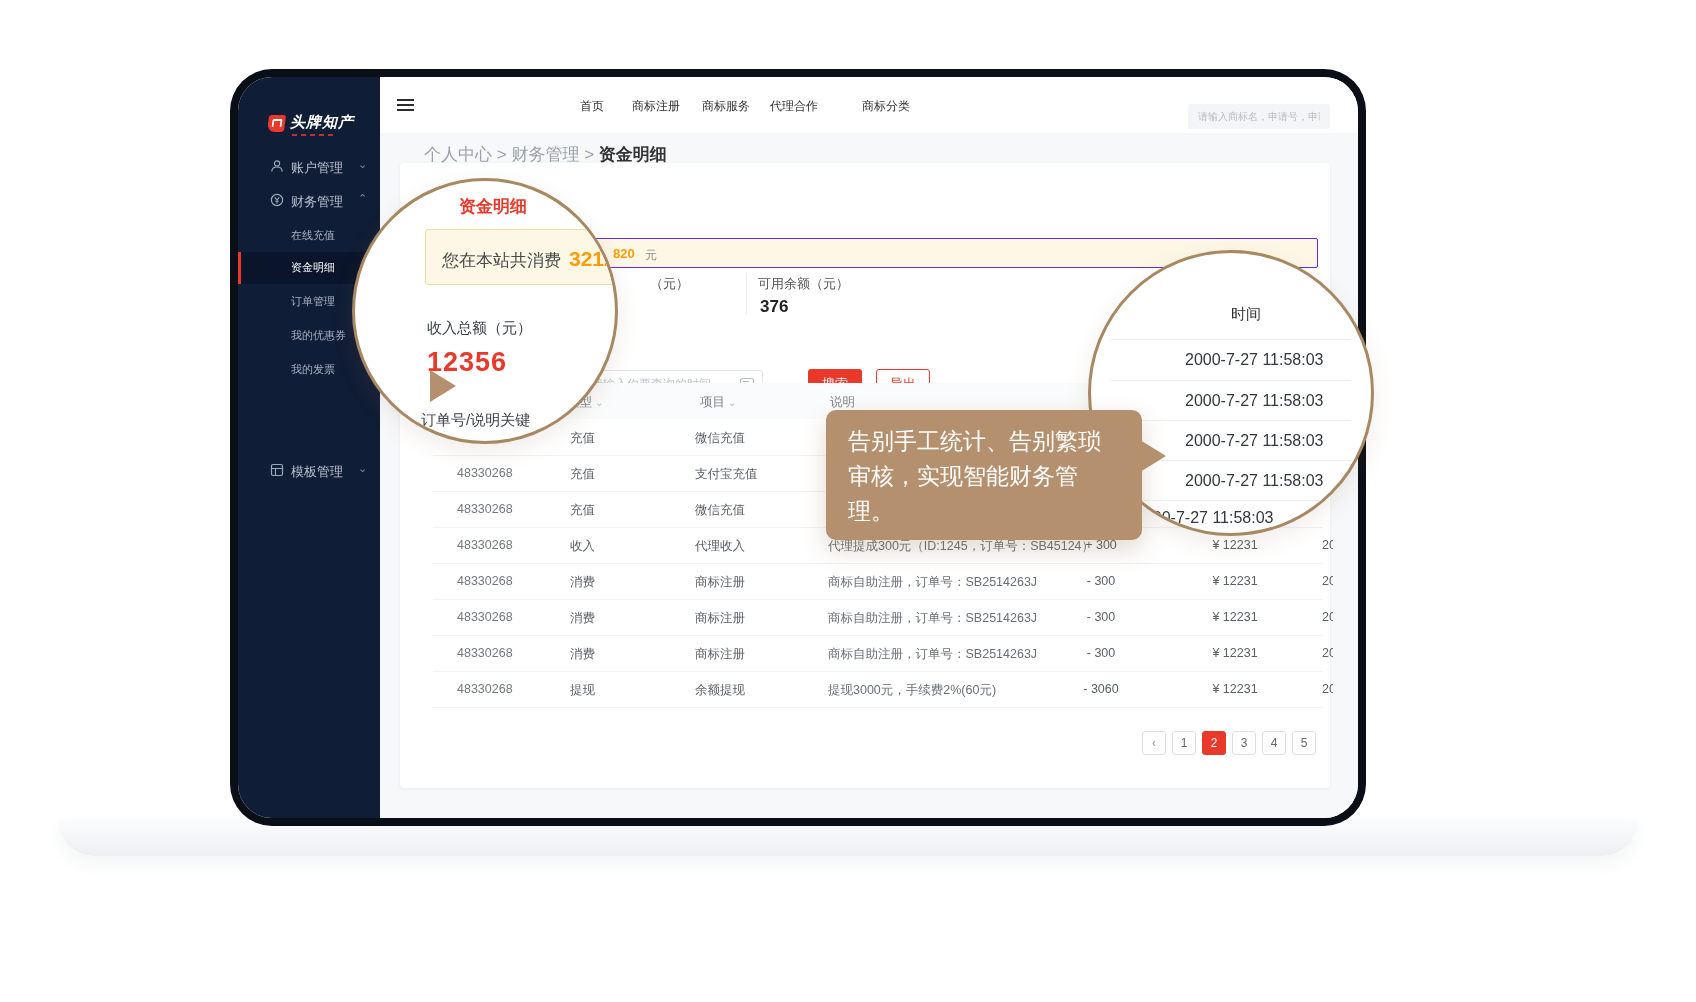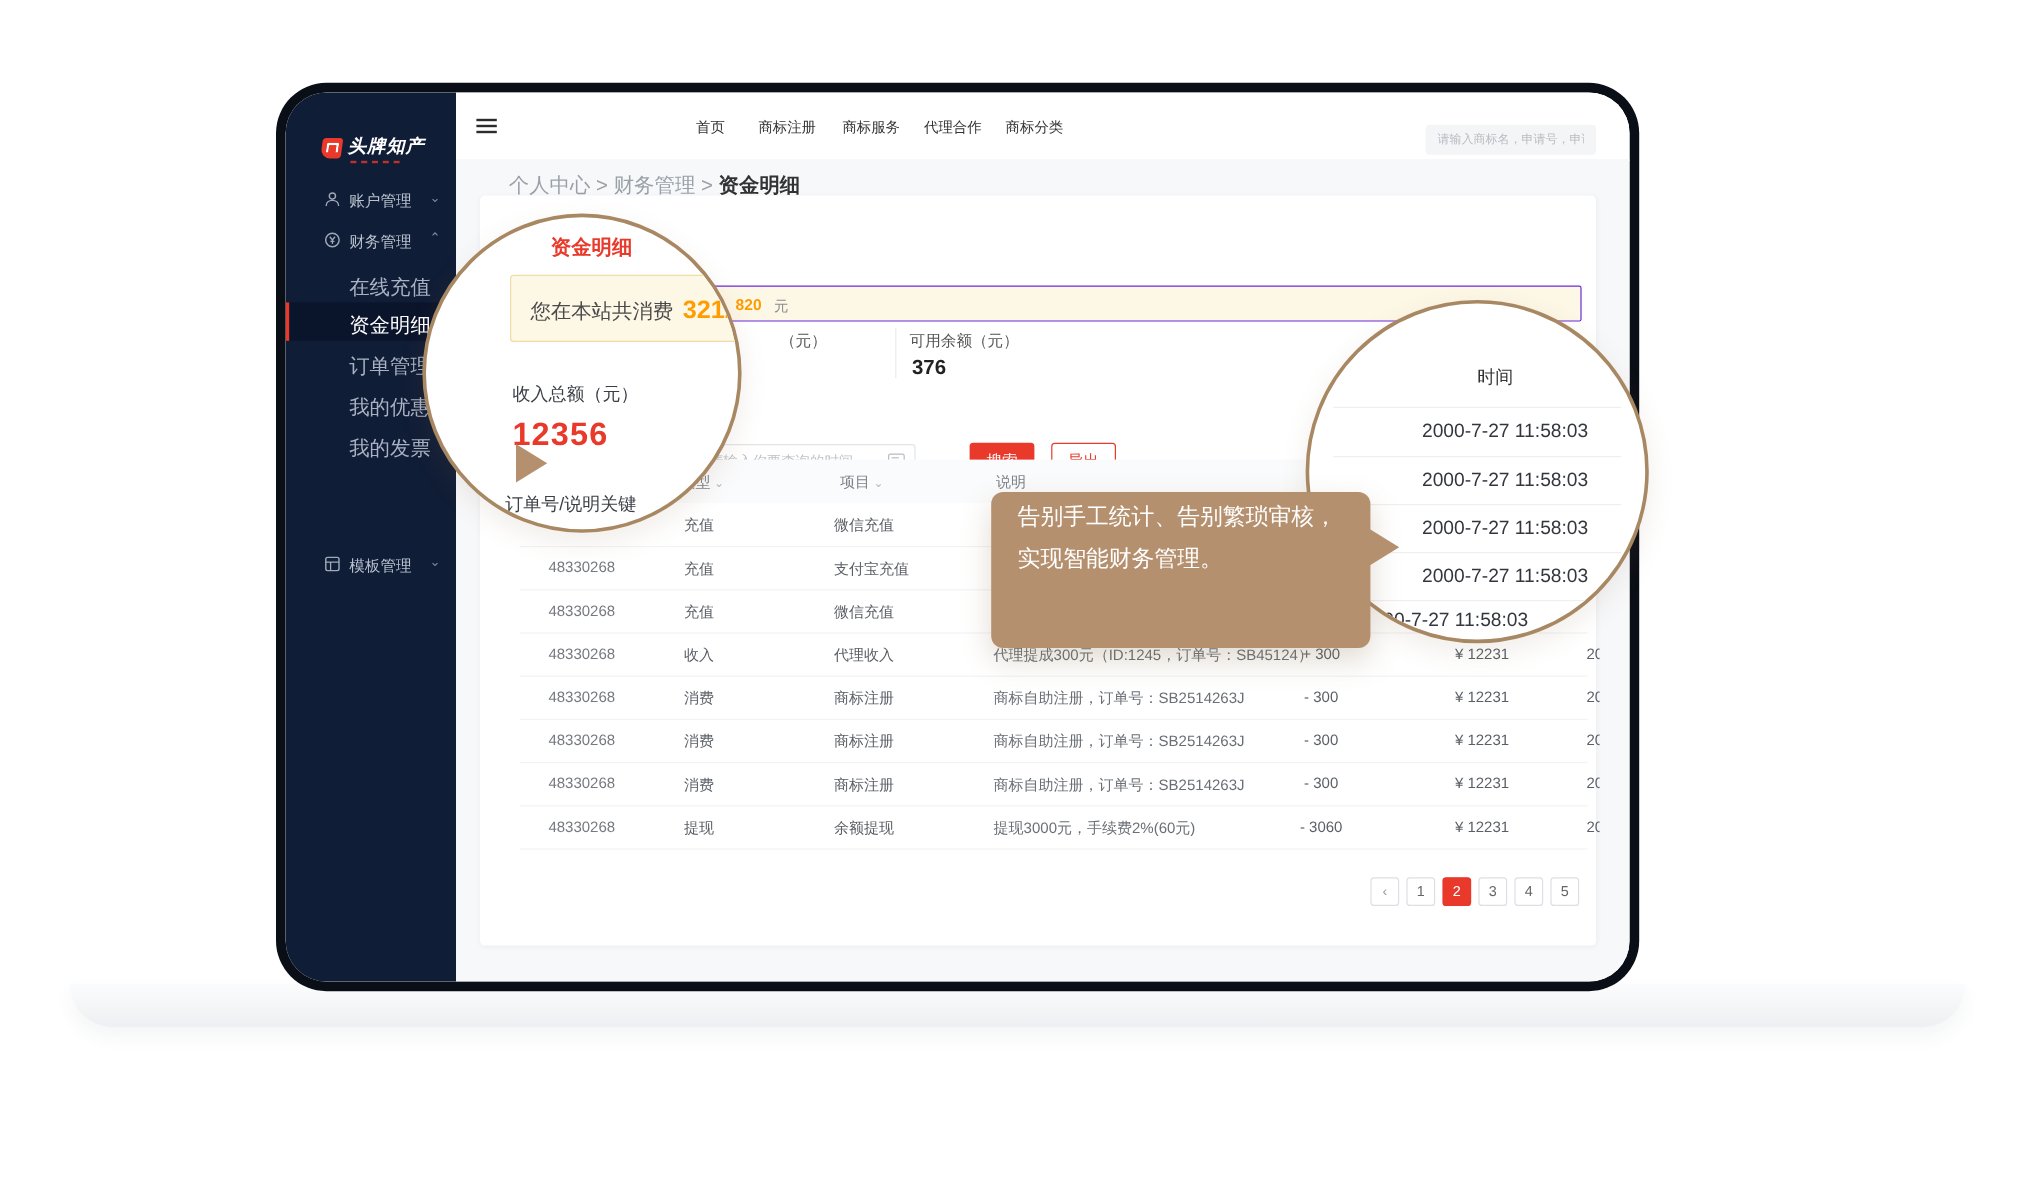--- a/index.html
+++ b/index.html
@@ -23,21 +23,21 @@
   .logo-mark:after{content:"";position:absolute;left:4px;top:4px;width:6px;height:6px;
     border:2px solid #fff;border-bottom:none;border-radius:2px 2px 0 0;}
   .logo-text{position:absolute;left:52px;top:6px;color:#fff;font-size:15px;font-weight:bold;
     font-style:italic;letter-spacing:1px;}
   .logo-dots{position:absolute;left:54px;top:27px;display:flex;gap:4px;}
   .logo-dots i{width:5px;height:2px;background:#e8392b;opacity:.8;}
   .nav-item{position:absolute;left:0;width:142px;height:32px;color:#b9c1cf;font-size:13px;}
   .nav-item .lbl{position:absolute;left:53px;top:8px;white-space:nowrap;}
   .nav-item .ic{position:absolute;left:32px;top:8px;width:14px;height:14px;opacity:.85;}
   .nav-item .chev{position:absolute;left:120px;top:7px;font-size:11px;color:#7e8aa2;}
-  .nav-child{font-size:17px;color:#a9b2c2;}
+  .nav-child{font-size:11px;color:#a9b2c2;}
   .nav-active{background:#0a142b;color:#fff;}
   .nav-active:before{content:"";position:absolute;left:0;top:0;width:3px;height:32px;background:#e8392b;}
 
   
   .topbar{position:absolute;left:142px;top:0;width:978px;height:56px;background:#fff;
     border-bottom:1px solid #f0f1f3;}
   .burger{position:absolute;left:17px;top:22px;width:17px;height:12px;}
   .burger i{display:block;height:2px;background:#2c2c2c;margin-bottom:3px;}
   .topnav-item{position:absolute;top:21px;font-size:12px;color:#333;white-space:nowrap;}
   .top-search{position:absolute;left:808px;top:27px;width:142px;height:25px;background:#f4f5f7;
@@ -111,21 +111,21 @@
   .l-time-head{position:absolute;left:140px;top:52px;font-size:15px;color:#333;font-weight:500;}
   .l-div{position:absolute;left:20px;width:240px;height:1px;background:#efefef;}
   .l-time{position:absolute;left:94px;font-size:16px;color:#33373d;white-space:nowrap;}
 
   
   .bubble{position:absolute;background:#b5906f;border-radius:10px;color:#fff;z-index:8;
     box-shadow:0 10px 24px rgba(140,110,75,.25);}
   .bubble-left{left:100px;top:346px;width:332px;height:108px;}
   .bubble-left .txt{position:absolute;left:22px;top:18px;width:288px;font-size:24px;line-height:35px;}
   .bubble-right{left:826px;top:410px;width:316px;height:130px;}
-  .bubble-right .txt{position:absolute;left:22px;top:4px;width:272px;font-size:19px;line-height:35px;}
+  .bubble-right .txt{position:absolute;left:22px;top:14px;width:272px;font-size:23px;line-height:35px;}
   .bubble .txt{line-break:strict;}
   .b-arrow{position:absolute;width:0;height:0;border-top:16px solid transparent;
     border-bottom:16px solid transparent;z-index:8;}
   .ba-left{left:430px;top:370px;border-left:26px solid #b5906f;}
   .ba-right{left:1140px;top:440px;border-left:26px solid #b5906f;}
 
   svg{display:block;}
 </style>
 </head>
 <body>
@@ -202,21 +202,21 @@
     <div class="topbar">
       <span class="burger">
           <i></i>
           <i></i>
           <i></i>
         </span>
       <span class="topnav-item" style="left:200px;">首页</span>
       <span class="topnav-item" style="left:252px;">商标注册</span>
       <span class="topnav-item" style="left:322px;">商标服务</span>
       <span class="topnav-item" style="left:390px;">代理合作</span>
-      <span class="topnav-item" style="left:458px;">商标分类</span>
+      <span class="topnav-item" style="left:482px;">商标分类</span>
       <input class="top-search" placeholder="请输入商标名，申请号，申请人" style="">
     </div>
 
     <div class="main-bg"></div>
 
     <div class="breadcrumb">
       <span>个人中心</span>
       <span>&gt;</span>
       <span>财务管理</span>
       <span>&gt;</span>

